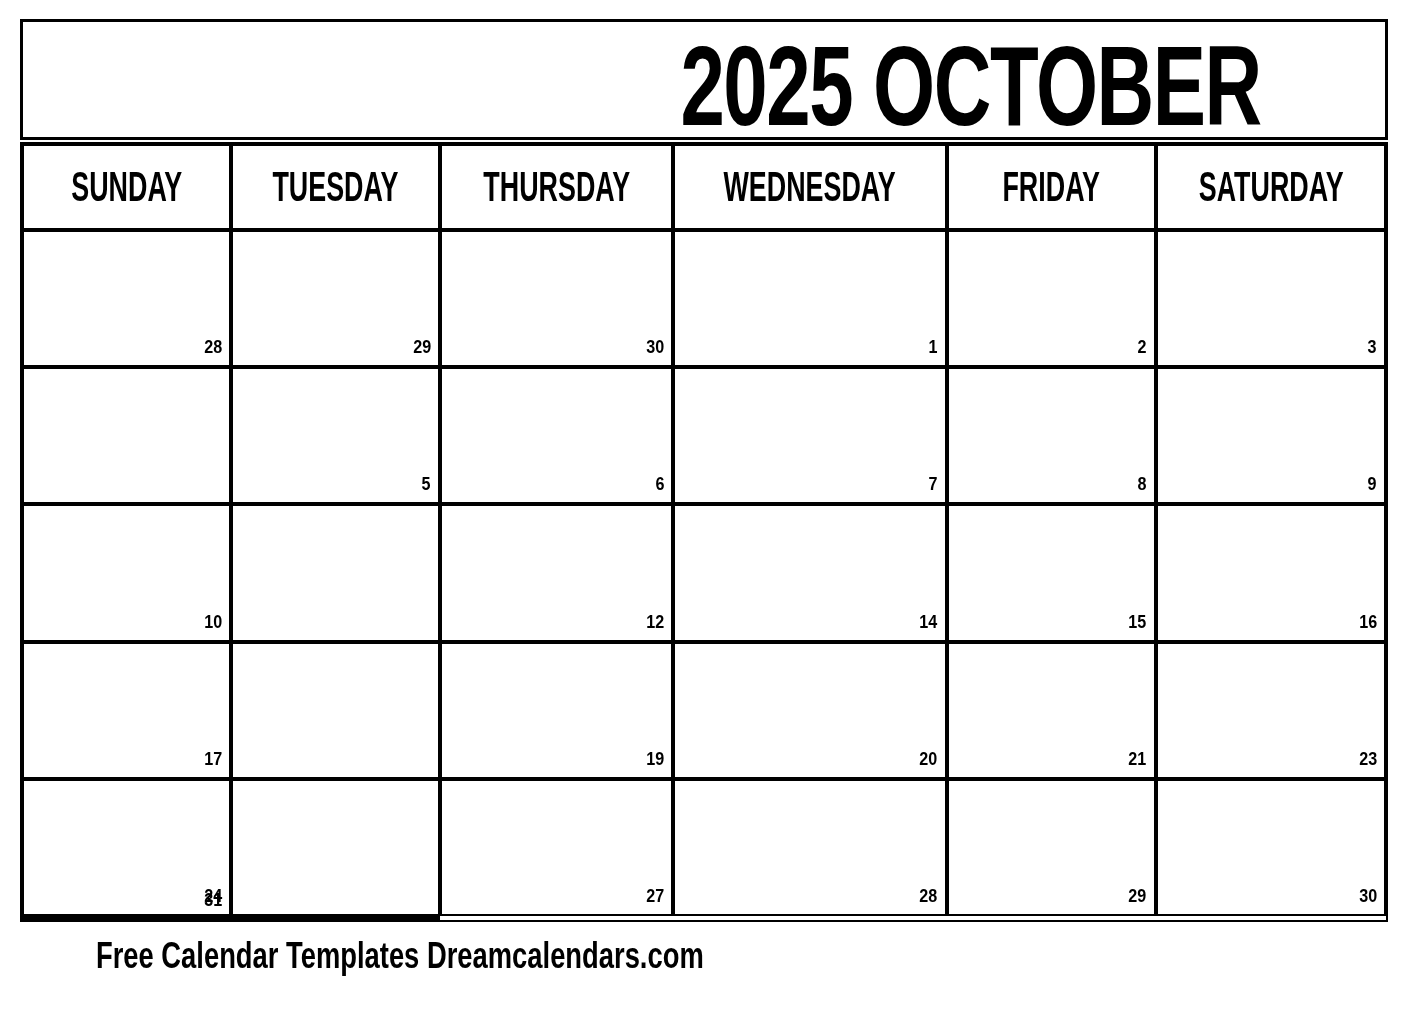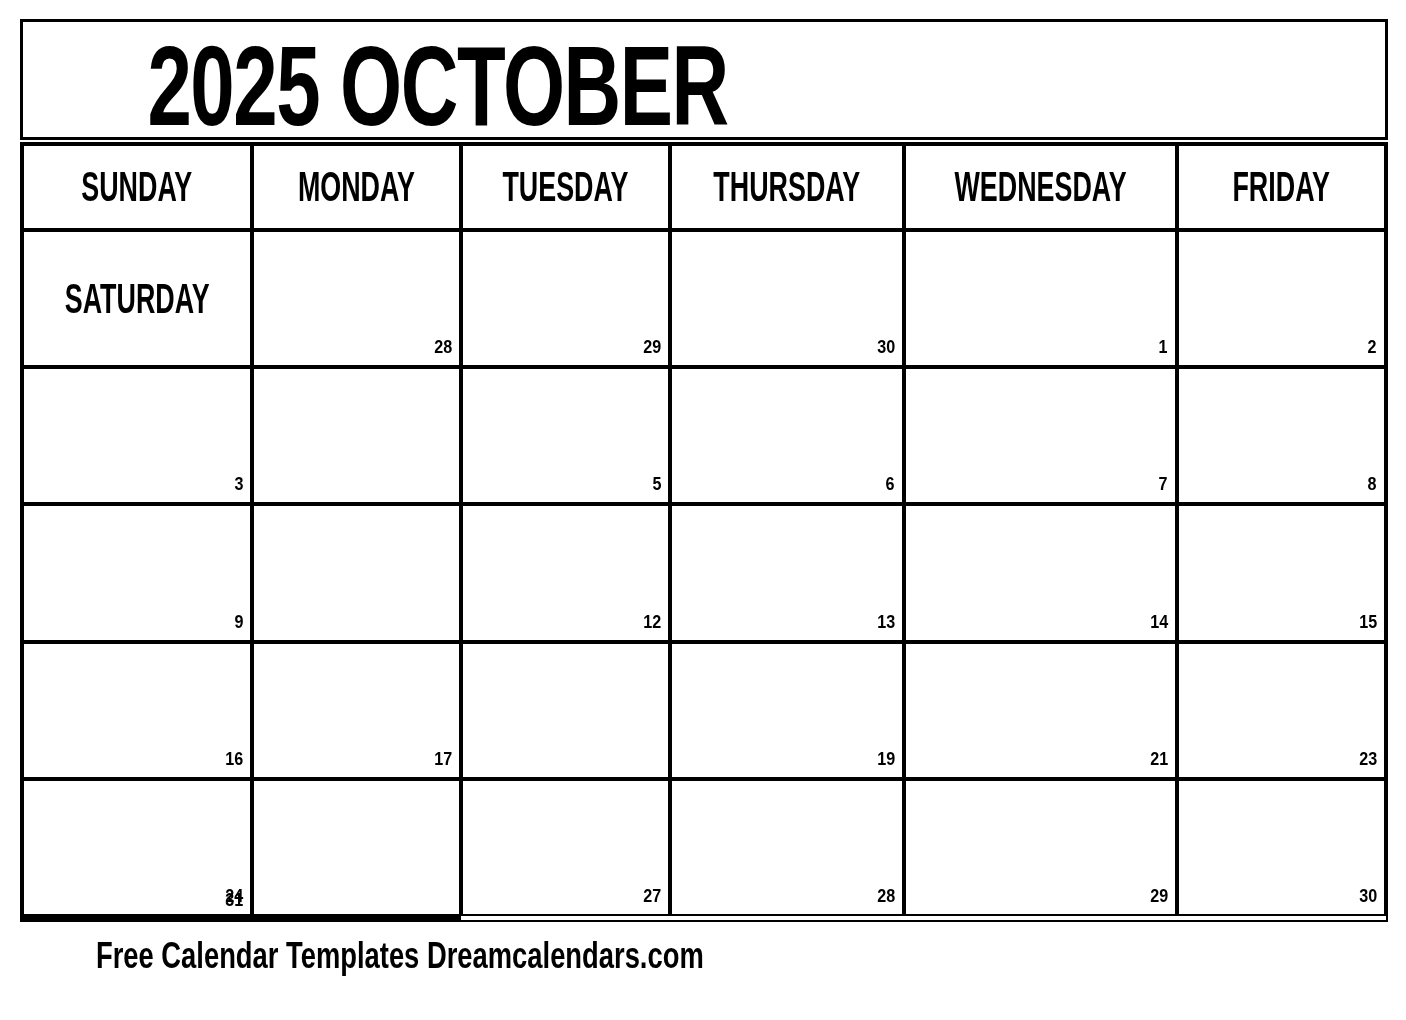--- a/index.html
+++ b/index.html
@@ -14,21 +14,21 @@
     font-family:"Liberation Sans", sans-serif;
     color:var(--ink);
     overflow:hidden;
   }
   
   .title-box{
     position:absolute;left:20px;top:19px;
     width:1368px;height:121px;
     border:3px solid var(--ink);
     box-sizing:border-box;
-    display:flex;align-items:center;justify-content:flex-start;
+    display:flex;align-items:center;justify-content:flex-end;
     padding-top:12px;
   }
   .title-text{
     display:inline-block;
     font-size:114px;font-weight:bold;line-height:1;
     letter-spacing:-2px;white-space:nowrap;
     transform:scaleX(0.70);transform-origin:center;
   }
   
   .grid{
@@ -83,23 +83,20 @@
   <div class="title-box">
     <span class="title-text">2025 OCTOBER</span>
   </div>
 
   <div class="grid">
 
     <div class="hcell">
         <span class="htext">SUNDAY</span>
       </div>
     <div class="hcell">
-        <span class="htext">MONDAY</span>
-      </div>
-    <div class="hcell">
         <span class="htext">TUESDAY</span>
       </div>
     <div class="hcell">
         <span class="htext">THURSDAY</span>
       </div>
     <div class="hcell">
         <span class="htext">WEDNESDAY</span>
       </div>
     <div class="hcell">
         <span class="htext">FRIDAY</span>
@@ -136,44 +133,47 @@
       </div>
     <div class="cell">
         <span class="date-num">7</span>
       </div>
     <div class="cell">
         <span class="date-num">8</span>
       </div>
     <div class="cell">
         <span class="date-num">9</span>
       </div>
+    <div class="cell">
+        <span class="date-num">10</span>
+      </div>
     <div class="cell"></div>
 
     <div class="cell">
         <span class="date-num">12</span>
       </div>
     <div class="cell">
-        <span class="date-num">13</span>
-      </div>
-    <div class="cell">
         <span class="date-num">14</span>
       </div>
     <div class="cell">
         <span class="date-num">15</span>
       </div>
     <div class="cell">
         <span class="date-num">16</span>
       </div>
     <div class="cell">
         <span class="date-num">17</span>
       </div>
     <div class="cell"></div>
 
     <div class="cell">
         <span class="date-num">19</span>
+      </div>
+    <div class="cell">
+        <span class="date-num">20</span>
       </div>
     <div class="cell">
         <span class="date-num">21</span>
       </div>
     <div class="cell">
         <span class="date-num">23</span>
       </div>
     <div class="cell">
         <span class="date-num">24</span>
       </div>

